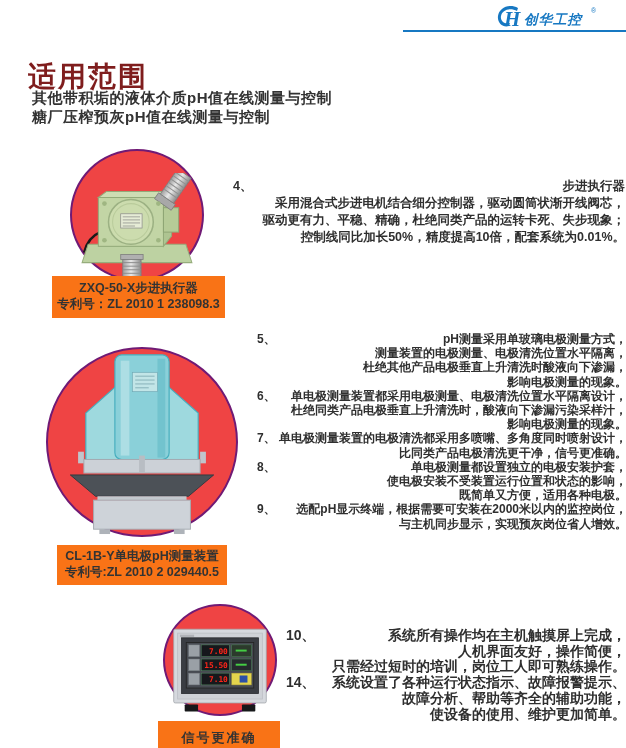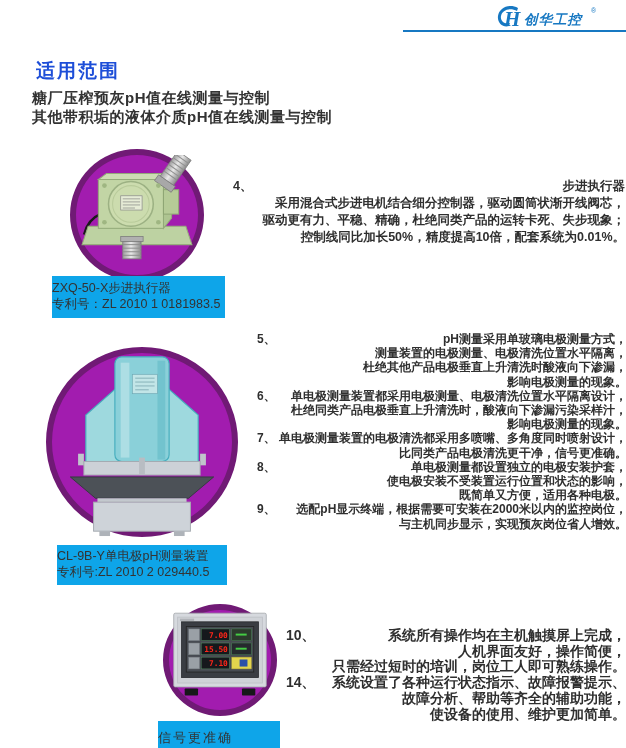--- a/index.html
+++ b/index.html
@@ -5,39 +5,39 @@
   html,body{margin:0;padding:0;background:#fff;}
   .page{
     position:relative;width:626px;height:748px;background:#ffffff;
     font-family:"Liberation Sans","DejaVu Sans",sans-serif;overflow:hidden;
   }
   
   .logo{position:absolute;top:4px;right:22px;width:108px;height:30px;}
   .header-rule{position:absolute;top:30px;left:403px;right:0;height:2px;background:#1778c2;}
   
   .section-title{
-    position:absolute;left:36px;top:58px;font-size:19px;font-weight:bold;
-    color:#1d4ed8;letter-spacing:2px;
+    position:absolute;left:28px;top:58px;font-size:28px;font-weight:bold;
+    color:#7f1d1d;letter-spacing:2px;
   }
   .intro{
     position:absolute;left:32px;top:89px;font-size:15px;font-weight:bold;
     color:#333;line-height:18.5px;letter-spacing:0.5px;
   }
   
   .photo-circle{
-    position:absolute;border:6px solid #701a75;border-radius:50%;background:#a21caf;
-    display:flex;align-items:flex-start;justify-content:center;box-sizing:border-box;
+    position:absolute;border:2px solid #701a75;border-radius:50%;background:#ef4444;
+    display:flex;align-items:flex-end;justify-content:center;box-sizing:border-box;
   }
   #circle-actuator{left:70px;top:149px;width:134px;height:132px;}
   #circle-ph{left:46px;top:347px;width:192px;height:190px;}
   #circle-terminal{left:163px;top:604px;width:114px;height:112px;}
   
   .caption{
-    position:absolute;background:#0ea5e9;color:#333;font-weight:normal;
-    box-sizing:border-box;
+    position:absolute;background:#f97316;color:#333;font-weight:bold;
+    text-align:center;box-sizing:border-box;
   }
   #caption-actuator{left:52px;top:276px;width:173px;padding:5px 0 6px;font-size:12.5px;line-height:15.5px;}
   #caption-ph{left:57px;top:545px;width:170px;padding:4px 0 5px;font-size:12.5px;line-height:15.5px;}
   #caption-terminal{left:158px;top:721px;width:122px;padding:8px 0 12px;font-size:13px;letter-spacing:2px;}
   
   .features{position:absolute;color:#2f2f2f;font-weight:bold;}
   #feat-actuator{left:233px;top:178px;width:392px;font-size:12.5px;line-height:17px;}
   #feat-ph{left:257px;top:332px;width:370px;font-size:12px;line-height:14.2px;}
   #feat-terminal{left:286px;top:628px;width:340px;font-size:14px;line-height:15.7px;}
   .feat-item{display:flex;}
@@ -56,22 +56,22 @@
         <text x="8" y="22" font-family="Liberation Serif, serif" font-style="italic" font-weight="bold" font-size="21">H</text>
         <text x="28" y="20" font-style="italic" font-weight="bold" font-size="13.5" letter-spacing="1">创华工控</text>
         <text x="95" y="9" font-size="7">®</text>
       </g>
     </svg>
   </div>
   <div class="header-rule"></div>
 
   <div class="section-title">适用范围</div>
   <div class="intro">
+    <div>其他带积垢的液体介质pH值在线测量与控制</div>
     <div>糖厂压榨预灰pH值在线测量与控制</div>
-    <div>其他带积垢的液体介质pH值在线测量与控制</div>
   </div>
 
   <div class="photo-circle" id="circle-actuator">
     <svg width="118" height="106" viewBox="0 0 116 104">
       <defs>
         <linearGradient id="metalV" x1="0" y1="0" x2="1" y2="0">
           <stop offset="0" stop-color="#9d9d9d"></stop>
           <stop offset="0.45" stop-color="#e8e8e8"></stop>
           <stop offset="1" stop-color="#8b8b8b"></stop>
         </linearGradient>
@@ -118,21 +118,21 @@
           <line x1="44" y1="43" x2="61" y2="43"></line>
             <line x1="44" y1="46" x2="61" y2="46"></line>
           <line x1="44" y1="49" x2="61" y2="49"></line>
             <line x1="44" y1="52" x2="56" y2="52"></line>
         </g>
       </g>
     </svg>
   </div>
   <div class="caption" id="caption-actuator">
     <div>ZXQ-50-X步进执行器</div>
-    <div>专利号：ZL 2010 1 0181983.5</div>
+    <div>专利号：ZL 2010 1 238098.3</div>
   </div>
 
   <div class="features" id="feat-actuator">
 
       <div class="feat-item">
         <span class="feat-num">4、</span>
         <span class="feat-lines">步进执行器<br>采用混合式步进电机结合细分控制器，驱动圆筒状渐开线阀芯，<br>驱动更有力、平稳、精确，杜绝同类产品的运转卡死、失步现象；<br>控制线同比加长50%，精度提高10倍，配套系统为0.01%。</span>
       </div>
     </div>
 
@@ -157,21 +157,21 @@
       <rect x="26" y="112" width="120" height="14" fill="#ccd1d7" stroke="#a5aab0"></rect>
       <rect x="83" y="108" width="6" height="18" fill="#b8bdc3"></rect>
       <polygon points="12,128 160,128 134,150 38,150" fill="#4c5157" stroke="#34393e"></polygon>
       <rect x="40" y="150" width="92" height="4" fill="#c3c8ce"></rect>
       <rect x="36" y="154" width="100" height="30" fill="#ced3d9" stroke="#a5aab0"></rect>
       <rect x="42" y="184" width="11" height="5" fill="#aeb3b9"></rect>
       <rect x="119" y="184" width="11" height="5" fill="#aeb3b9"></rect>
     </svg>
   </div>
   <div class="caption" id="caption-ph">
-    <div>CL-9B-Y单电极pH测量装置</div>
+    <div>CL-1B-Y单电极pH测量装置</div>
     <div>专利号:ZL 2010 2 029440.5</div>
   </div>
 
   <div class="features" id="feat-ph">
 
       <div class="feat-item">
         <span class="feat-num">5、</span>
         <span class="feat-lines">pH测量采用单玻璃电极测量方式，<br>测量装置的电极测量、电极清洗位置水平隔离，<br>杜绝其他产品电极垂直上升清洗时酸液向下渗漏，<br>影响电极测量的现象。</span>
       </div>
 

